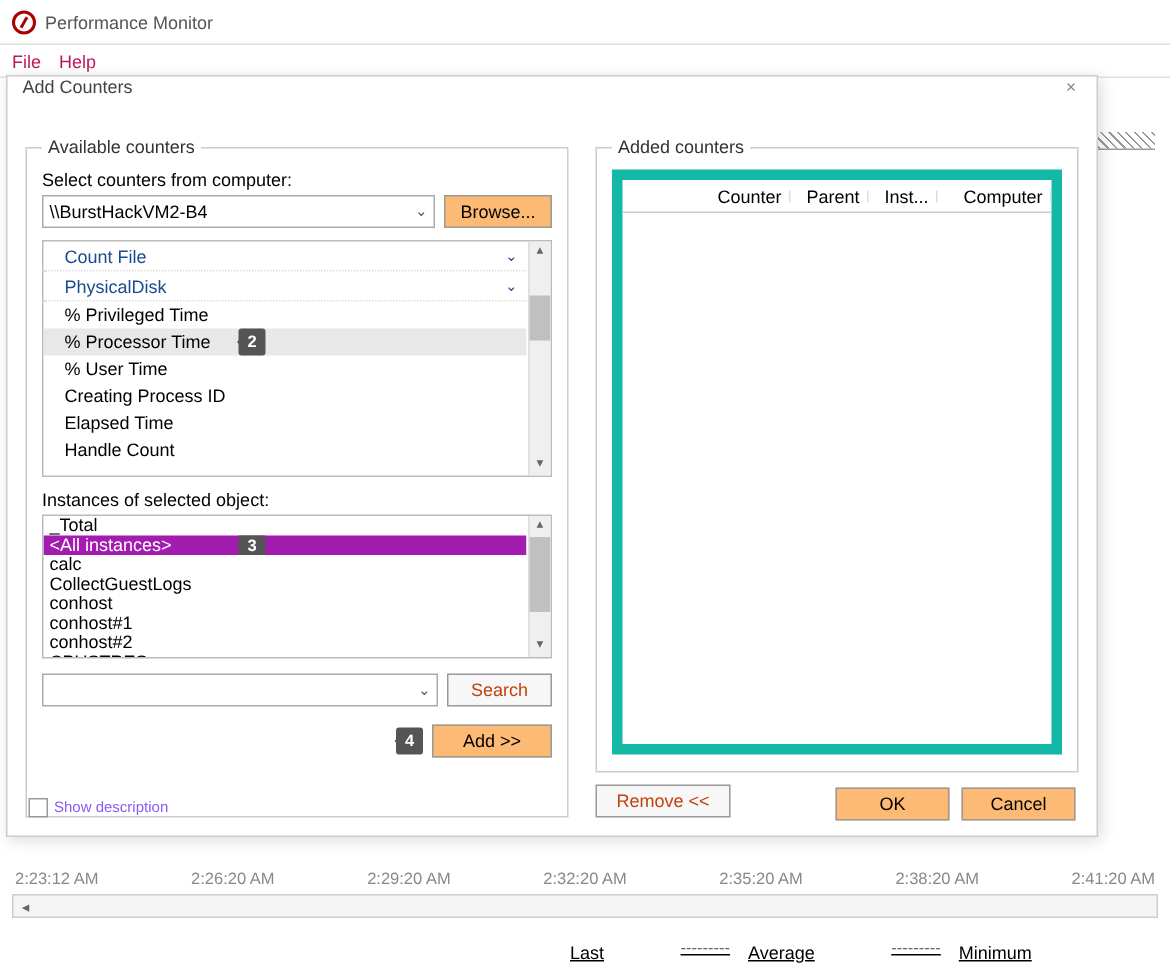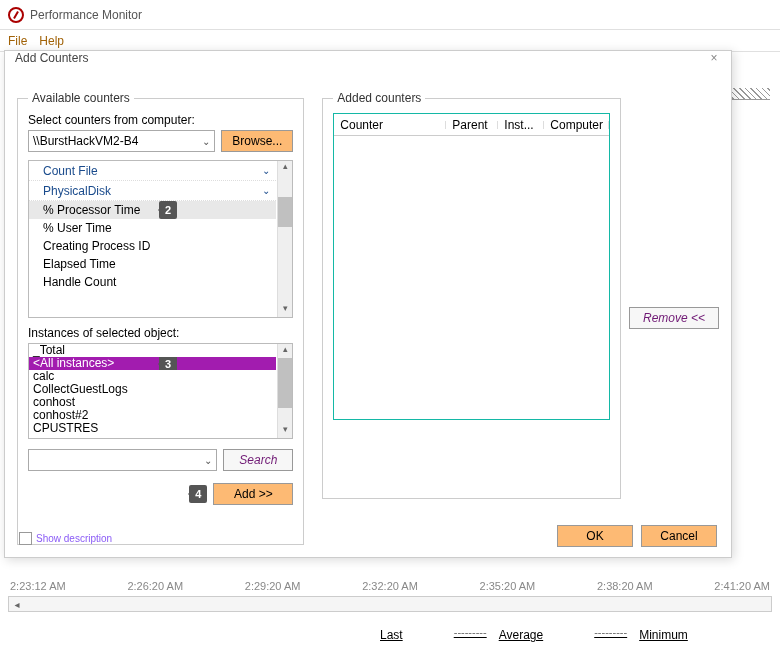--- a/index.html
+++ b/index.html
@@ -43,21 +43,21 @@
     .titlebar-title { font-size: 12px; color: #555; }
     .menubar {
       height: 22px;
       display: flex;
       gap: 12px;
       padding: 2px 8px;
       align-items: center;
       font-size: 12px;
       border-bottom: 1px solid #e0e0e0;
     }
-    .menubar span { color: #a16207; cursor: default; }
+    .menubar span { color: #be185d; cursor: default; }
     .chart-times {
       position: absolute;
       bottom: 60px; left: 10px; right: 10px;
       display: flex; justify-content: space-between;
       font-size: 11px; color: #888;
     }
     .scrollbar-h {
       position: absolute;
       bottom: 40px; left: 8px; right: 8px;
       height: 16px;
@@ -100,21 +100,21 @@
       display: flex; gap: 18px;
     }
     fieldset {
       border: 1px solid #ccc;
       padding: 8px 10px 10px 10px;
       margin: 0;
     }
     legend { font-size: 12px; padding: 0 4px; color: #333; }
     .left-panel { flex: 1 1 360px; display:flex; flex-direction:column; gap:8px; }
     .left-panel fieldset { flex:1; display:flex; flex-direction:column; height: 438px;}
-    .right-panel { flex: 1 1 320px; display:flex; gap:8px; }
+    .right-panel { flex: 1 1 320px; display:flex; flex-direction:column; gap:8px; }
     .right-panel fieldset { flex:1; height: 408px;}
 
     .label { font-size: 12px; margin-bottom: 3px; }
     .row { display: flex; gap: 6px; align-items: center; }
     .dropdown {
       flex: 1;
       height: 22px;
       border: 1px solid #aaa;
       background:#fff;
       display:flex; align-items:center; padding:0 4px;
@@ -122,21 +122,21 @@
       font-size: 12px;
     }
     .dropdown .chev { font-size:10px; color:#555; }
     .btn {
       height: 22px; min-width: 70px;
       border:1px solid #999; background:#fdba74;
       font-size:12px;
       display:inline-flex; align-items:center; justify-content:center;
       padding: 0 10px;
     }
-    .btn-disabled { color:#701a75; background:#f7f7f7;font-style:italic; }
+    .btn-disabled { color:#c2410c; background:#f7f7f7; }
 
     .counter-list {
       margin-top:8px;
       border:1px solid #bbb;
       height: 158px;
       overflow: hidden;
       position: relative;
     }
     .listbox-scroll {
       position:absolute; top:0; bottom:0; right:-1px; width:16px;
@@ -177,21 +177,21 @@
       border-radius:2px;
       padding: 0 4px;
     }
     .badge::before {
       content:"";
       position:absolute; left:-6px; top:4px;
       border:5px solid transparent; border-right-color:#555;
     }
 
     .added-table {
-      border:1px solid #14b8a6; height:307px; position:relative; overflow:hidden;
+      border:7px solid #14b8a6; height:390px; position:relative; overflow:hidden;text-align:right;
     }
     .table-head { display:flex; height:22px; align-items:center; border-bottom:1px solid #ccc; }
     .th { font-size:12px; padding:0 6px; position:relative; }
     .th::after { content:""; position:absolute; right:0; top:3px; bottom:3px; width:1px; background:#ddd; }
     .th1{flex:0 0 112px}.th2{flex:0 0 52px}.th3{flex:0 0 46px}.th4{flex:1}
 
     .dlg-buttons { position:absolute; right:14px; bottom:10px; display:flex; gap:8px; }
     .show-desc { position:absolute; left:14px; bottom:12px; display:flex; align-items:center; gap:4px; font-size:10px; color:#8b5cf6; }
     .checkbox { width:13px; height:13px; border:1px solid #999; background:#fff; }
 
@@ -259,20 +259,23 @@
         <div class="counter-list">
           <div class="list-inner">
             <div class="cat">
               <span>Count File</span>
               <span class="exp">⌄</span>
             </div>
             <div class="cat">
               <span>PhysicalDisk</span>
               <span class="exp">⌄</span>
             </div>
+            <div class="counter-item">
+                <span>% Privileged Time</span>
+              </div>
             <div class="counter-item selected" style="position:relative">
               <span>% Processor Time</span>
               <span class="badge" style="left:130px; top:0;">2</span>
             </div>
             <div class="counter-item">
                 <span>% User Time</span>
               </div>
             <div class="counter-item">
                 <span>Creating Process ID</span>
               </div>
@@ -294,20 +297,21 @@
         <div class="instances-list">
           <div class="instances-inner">
             <div class="inst-item"><span>_Total</span></div>
             <div class="inst-item selected" style="position:relative">
               <span>&lt;All instances&gt;</span>
               <span class="badge" style="left:130px; top:-2px;">3</span>
             </div>
             <div class="inst-item"><span>calc</span></div>
             <div class="inst-item"><span>CollectGuestLogs</span></div>
             <div class="inst-item"><span>conhost</span></div>
+            <div class="inst-item"><span>conhost#1</span></div>
             <div class="inst-item"><span>conhost#2</span></div>
             <div class="inst-item"><span>CPUSTRES</span></div>
           </div>
           <div class="listbox-scroll">
             <span class="listbox-arrow" style="top:0">▴</span>
             <span class="listbox-thumb" style="top:14px;height:50px"></span>
             <span class="listbox-arrow" style="bottom:0">▾</span>
           </div>
         </div>
 

